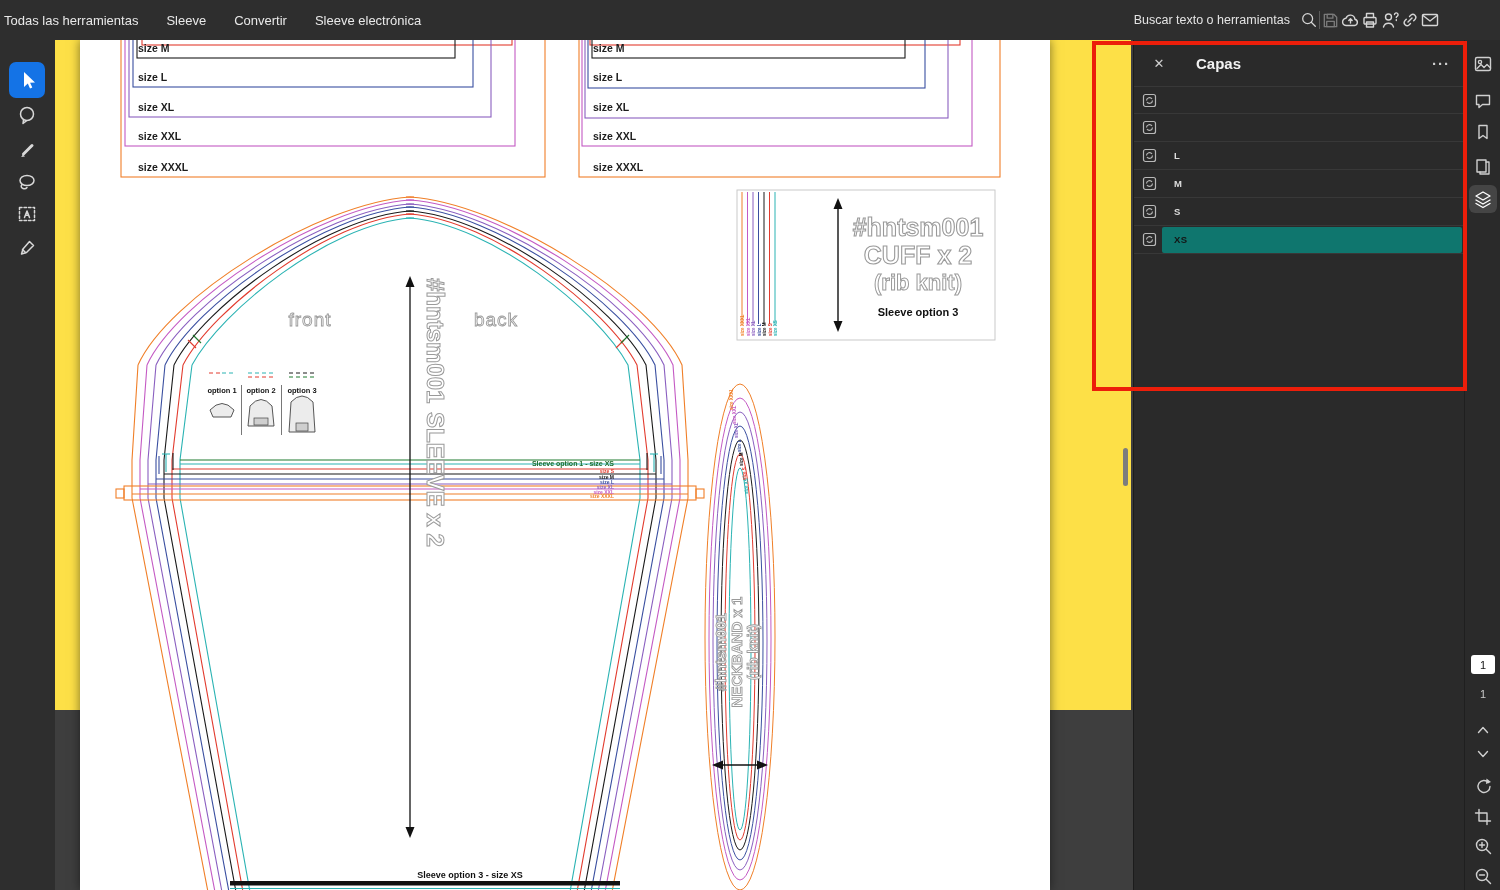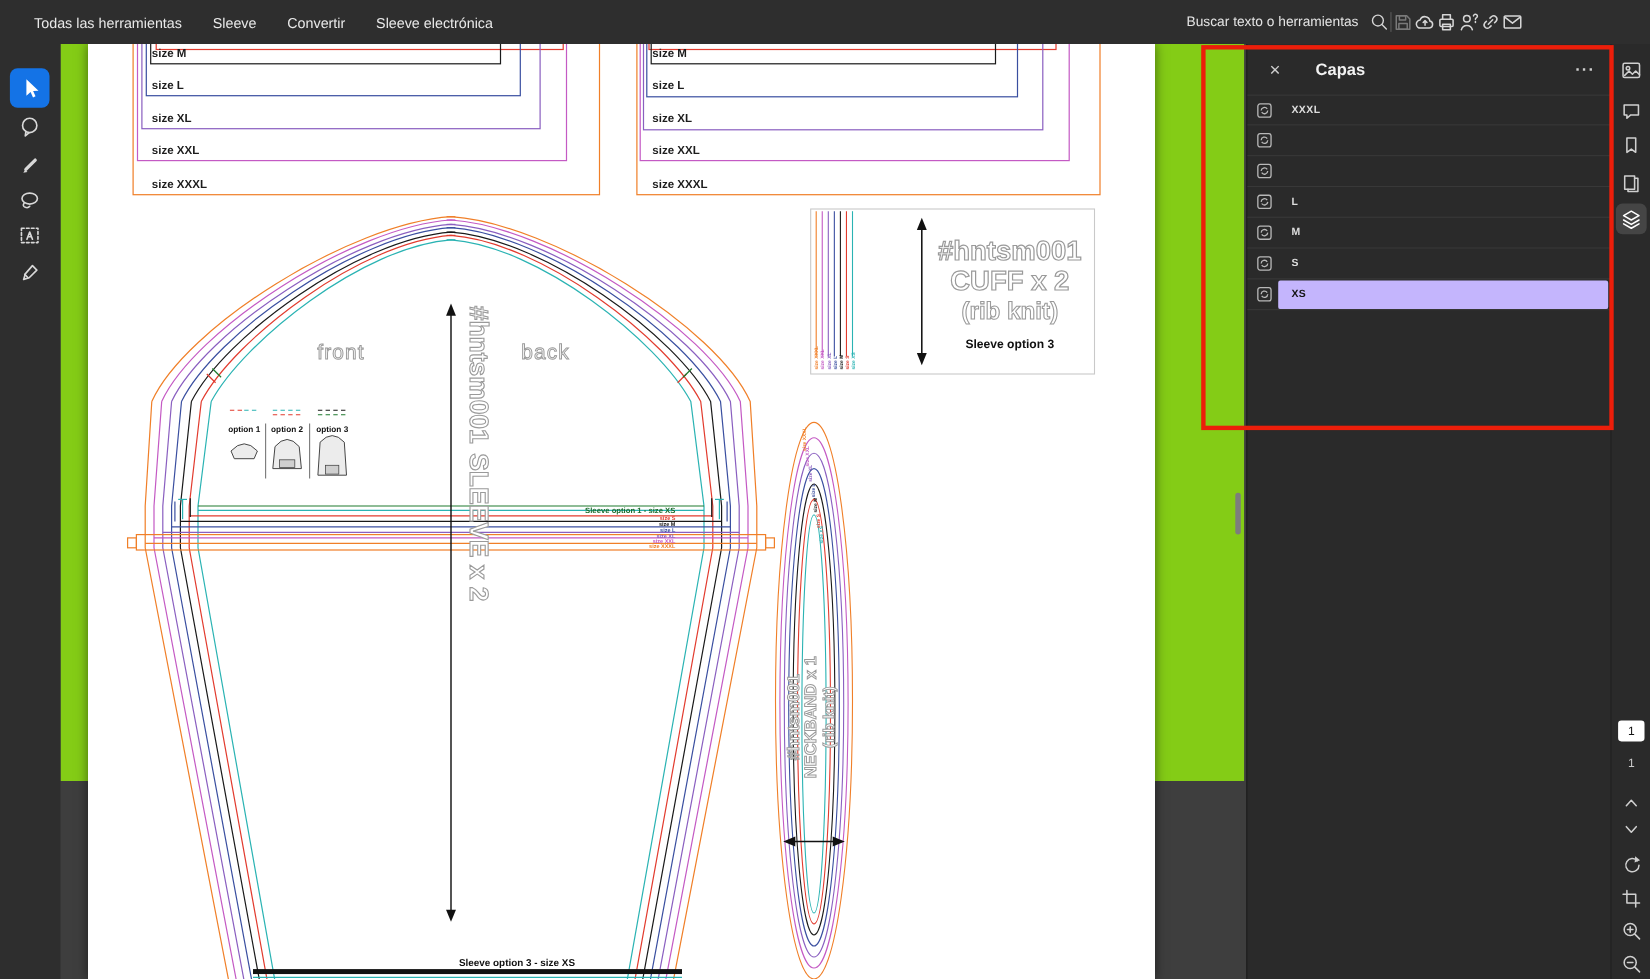--- a/index.html
+++ b/index.html
@@ -2,53 +2,53 @@
 <html><head>
 <meta charset="utf-8">
 <style>
   html,body{margin:0;padding:0;background:#232323;}
   *{box-sizing:border-box;font-family:"Liberation Sans",sans-serif;}
   .app{position:relative;width:1500px;height:890px;overflow:hidden;background:#3e3e3e;}
 
   
   .topbar{position:absolute;left:0;top:0;width:1500px;height:40px;background:#2e2e2e;display:flex;align-items:center;z-index:20;}
   .menu-item{color:#e9e9e9;font-size:13px;padding:0 14px;height:40px;display:flex;align-items:center;cursor:default;}
-  .menu-item:first-child{padding-left:31px;}
-  .topbar-right{margin-left:auto;display:flex;align-items:center;padding-right:115px;}
+  .menu-item:first-child{padding-left:4px;}
+  .topbar-right{margin-left:auto;display:flex;align-items:center;padding-right:60px;}
   .searchbar{display:flex;align-items:center;gap:9px;color:#e4e4e4;font-size:12.5px;}
   .tb-icon{width:20px;height:20px;display:flex;align-items:center;justify-content:center;}
   .tb-icon svg{stroke:#d6d6d6;fill:none;stroke-width:1.4;stroke-linecap:round;stroke-linejoin:round;}
   .tb-divider{width:1px;height:18px;background:#5a5a5a;}
   .dim{opacity:.45;}
 
   
   .left-rail{position:absolute;left:0;top:40px;width:55px;height:850px;background:#2e2e2e;z-index:10;}
   .tool{width:36px;height:36px;margin:0 auto;border-radius:7px;display:flex;align-items:center;justify-content:center;position:absolute;left:9px;}
   .tool svg{stroke:#d8d8d8;fill:none;stroke-width:1.5;stroke-linecap:round;stroke-linejoin:round;}
   .tool.active{background:#1473e6;}
   .tool.active svg{stroke:#fff;}
 
   
-  .doc-area{position:absolute;left:55px;top:40px;width:1076px;height:670px;background:#84cc16;}
+  .doc-area{position:absolute;left:55px;top:40px;width:1076px;height:670px;background:#fde047;}
   .page{position:absolute;left:25px;top:0;width:970px;height:850px;background:#ffffff;overflow:hidden;box-shadow:0 0 10px rgba(0,0,0,.5);}
   .v-scrollbar{position:absolute;left:1068px;top:408px;width:5px;height:38px;border-radius:3px;background:#7d7d7d;}
 
   
   .right-panel{position:absolute;left:1133px;top:40px;width:331px;height:850px;background:#2a2a2a;border-left:1px solid #1c1c1c;}
   .panel-header{height:46px;display:flex;align-items:center;padding:0 14px;}
   .close-btn{color:#cfcfcf;font-size:13px;width:22px;height:22px;display:flex;align-items:center;justify-content:center;cursor:default;}
   .panel-title{color:#f2f2f2;font-size:15px;font-weight:bold;margin-left:26px;}
   .more-btn{margin-left:auto;color:#cfcfcf;font-size:15px;letter-spacing:1px;font-weight:bold;}
   .layer-row{display:flex;align-items:center;height:28px;border-bottom:1px solid #383838;padding-left:7px;position:relative;}
   .layer-row:first-child{border-top:1px solid #383838;}
   .layer-icon{width:16px;height:16px;flex:0 0 16px;display:flex;align-items:center;justify-content:center;}
   .layer-icon svg{stroke:#b8b8b8;fill:none;stroke-width:1.2;}
   .layer-label-wrap{flex:1;height:26px;margin-left:5px;margin-right:2px;display:flex;align-items:center;padding-left:12px;border-radius:2px;}
   .layer-label{color:#dedede;font-size:9.5px;font-weight:bold;letter-spacing:.4px;}
-  .layer-row.selected .layer-label-wrap{background:#c4b5fd;}
+  .layer-row.selected .layer-label-wrap{background:#0f766e;}
   .layer-row.selected .layer-label{color:#141414;}
 
   
   .red-box{position:absolute;left:1092px;top:41px;width:375px;height:350px;border:4px solid #ec1e0a;z-index:60;pointer-events:none;}
 
   
   .right-rail{position:absolute;left:1464px;top:40px;width:36px;height:850px;background:#2a2a2a;border-left:1px solid #1f1f1f;z-index:15;}
   .rail-btn{position:absolute;left:4px;width:28px;height:28px;border-radius:6px;display:flex;align-items:center;justify-content:center;}
   .rail-btn svg{stroke:#cfcfcf;fill:none;stroke-width:1.4;stroke-linecap:round;stroke-linejoin:round;}
   .rail-btn.active{background:#454545;}
@@ -347,31 +347,20 @@
       <div class="more-btn">···</div>
     </div>
     <div>
       <div class="layer-row">
         <span class="layer-icon">
             <svg width="15" height="15" viewBox="0 0 15 15">
               <rect x="1.5" y="1.5" width="12" height="12" rx="2"></rect>
               <path d="M4.5 7.5 a3 3 0 0 1 5.5-1.5 M10.5 7.5 a3 3 0 0 1-5.5 1.5"></path>
             </svg>
           </span>
-        <span class="layer-label-wrap">
-            <span class="layer-label">XXXL</span>
-          </span>
-      </div>
-      <div class="layer-row">
-        <span class="layer-icon">
-            <svg width="15" height="15" viewBox="0 0 15 15">
-              <rect x="1.5" y="1.5" width="12" height="12" rx="2"></rect>
-              <path d="M4.5 7.5 a3 3 0 0 1 5.5-1.5 M10.5 7.5 a3 3 0 0 1-5.5 1.5"></path>
-            </svg>
-          </span>
       </div>
       <div class="layer-row">
         <span class="layer-icon">
             <svg width="15" height="15" viewBox="0 0 15 15">
               <rect x="1.5" y="1.5" width="12" height="12" rx="2"></rect>
               <path d="M4.5 7.5 a3 3 0 0 1 5.5-1.5 M10.5 7.5 a3 3 0 0 1-5.5 1.5"></path>
             </svg>
           </span>
       </div>
       <div class="layer-row">

